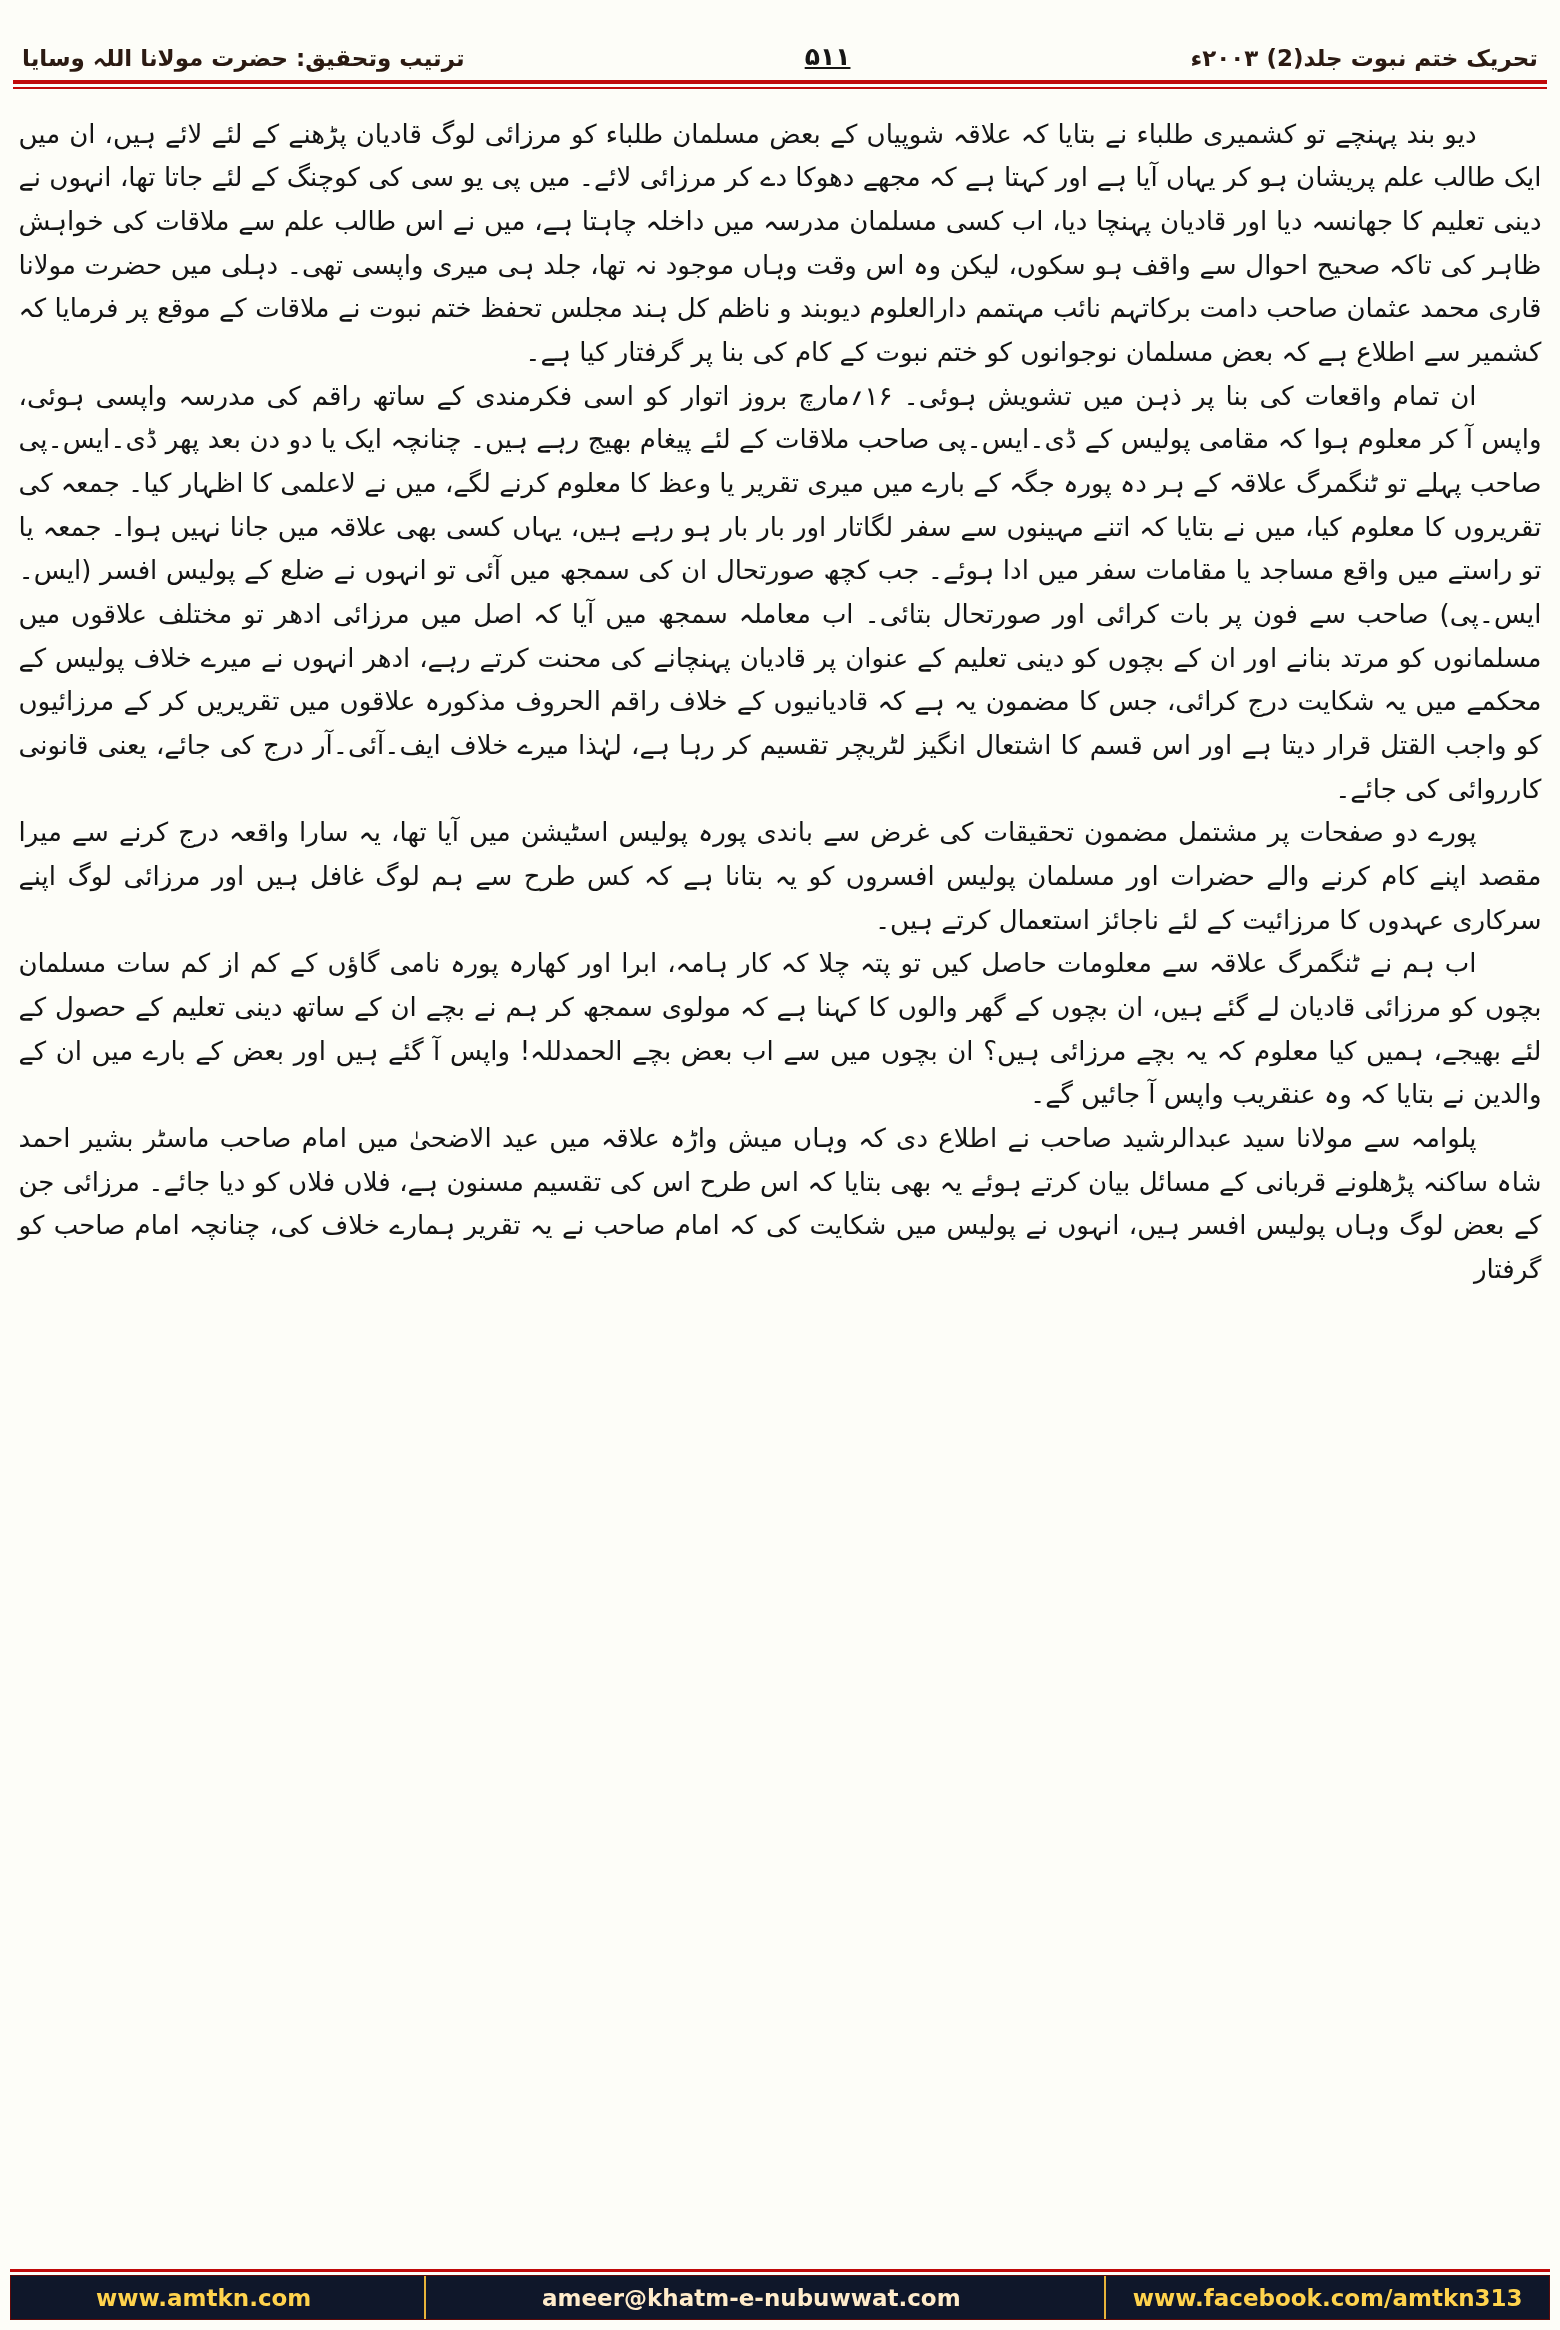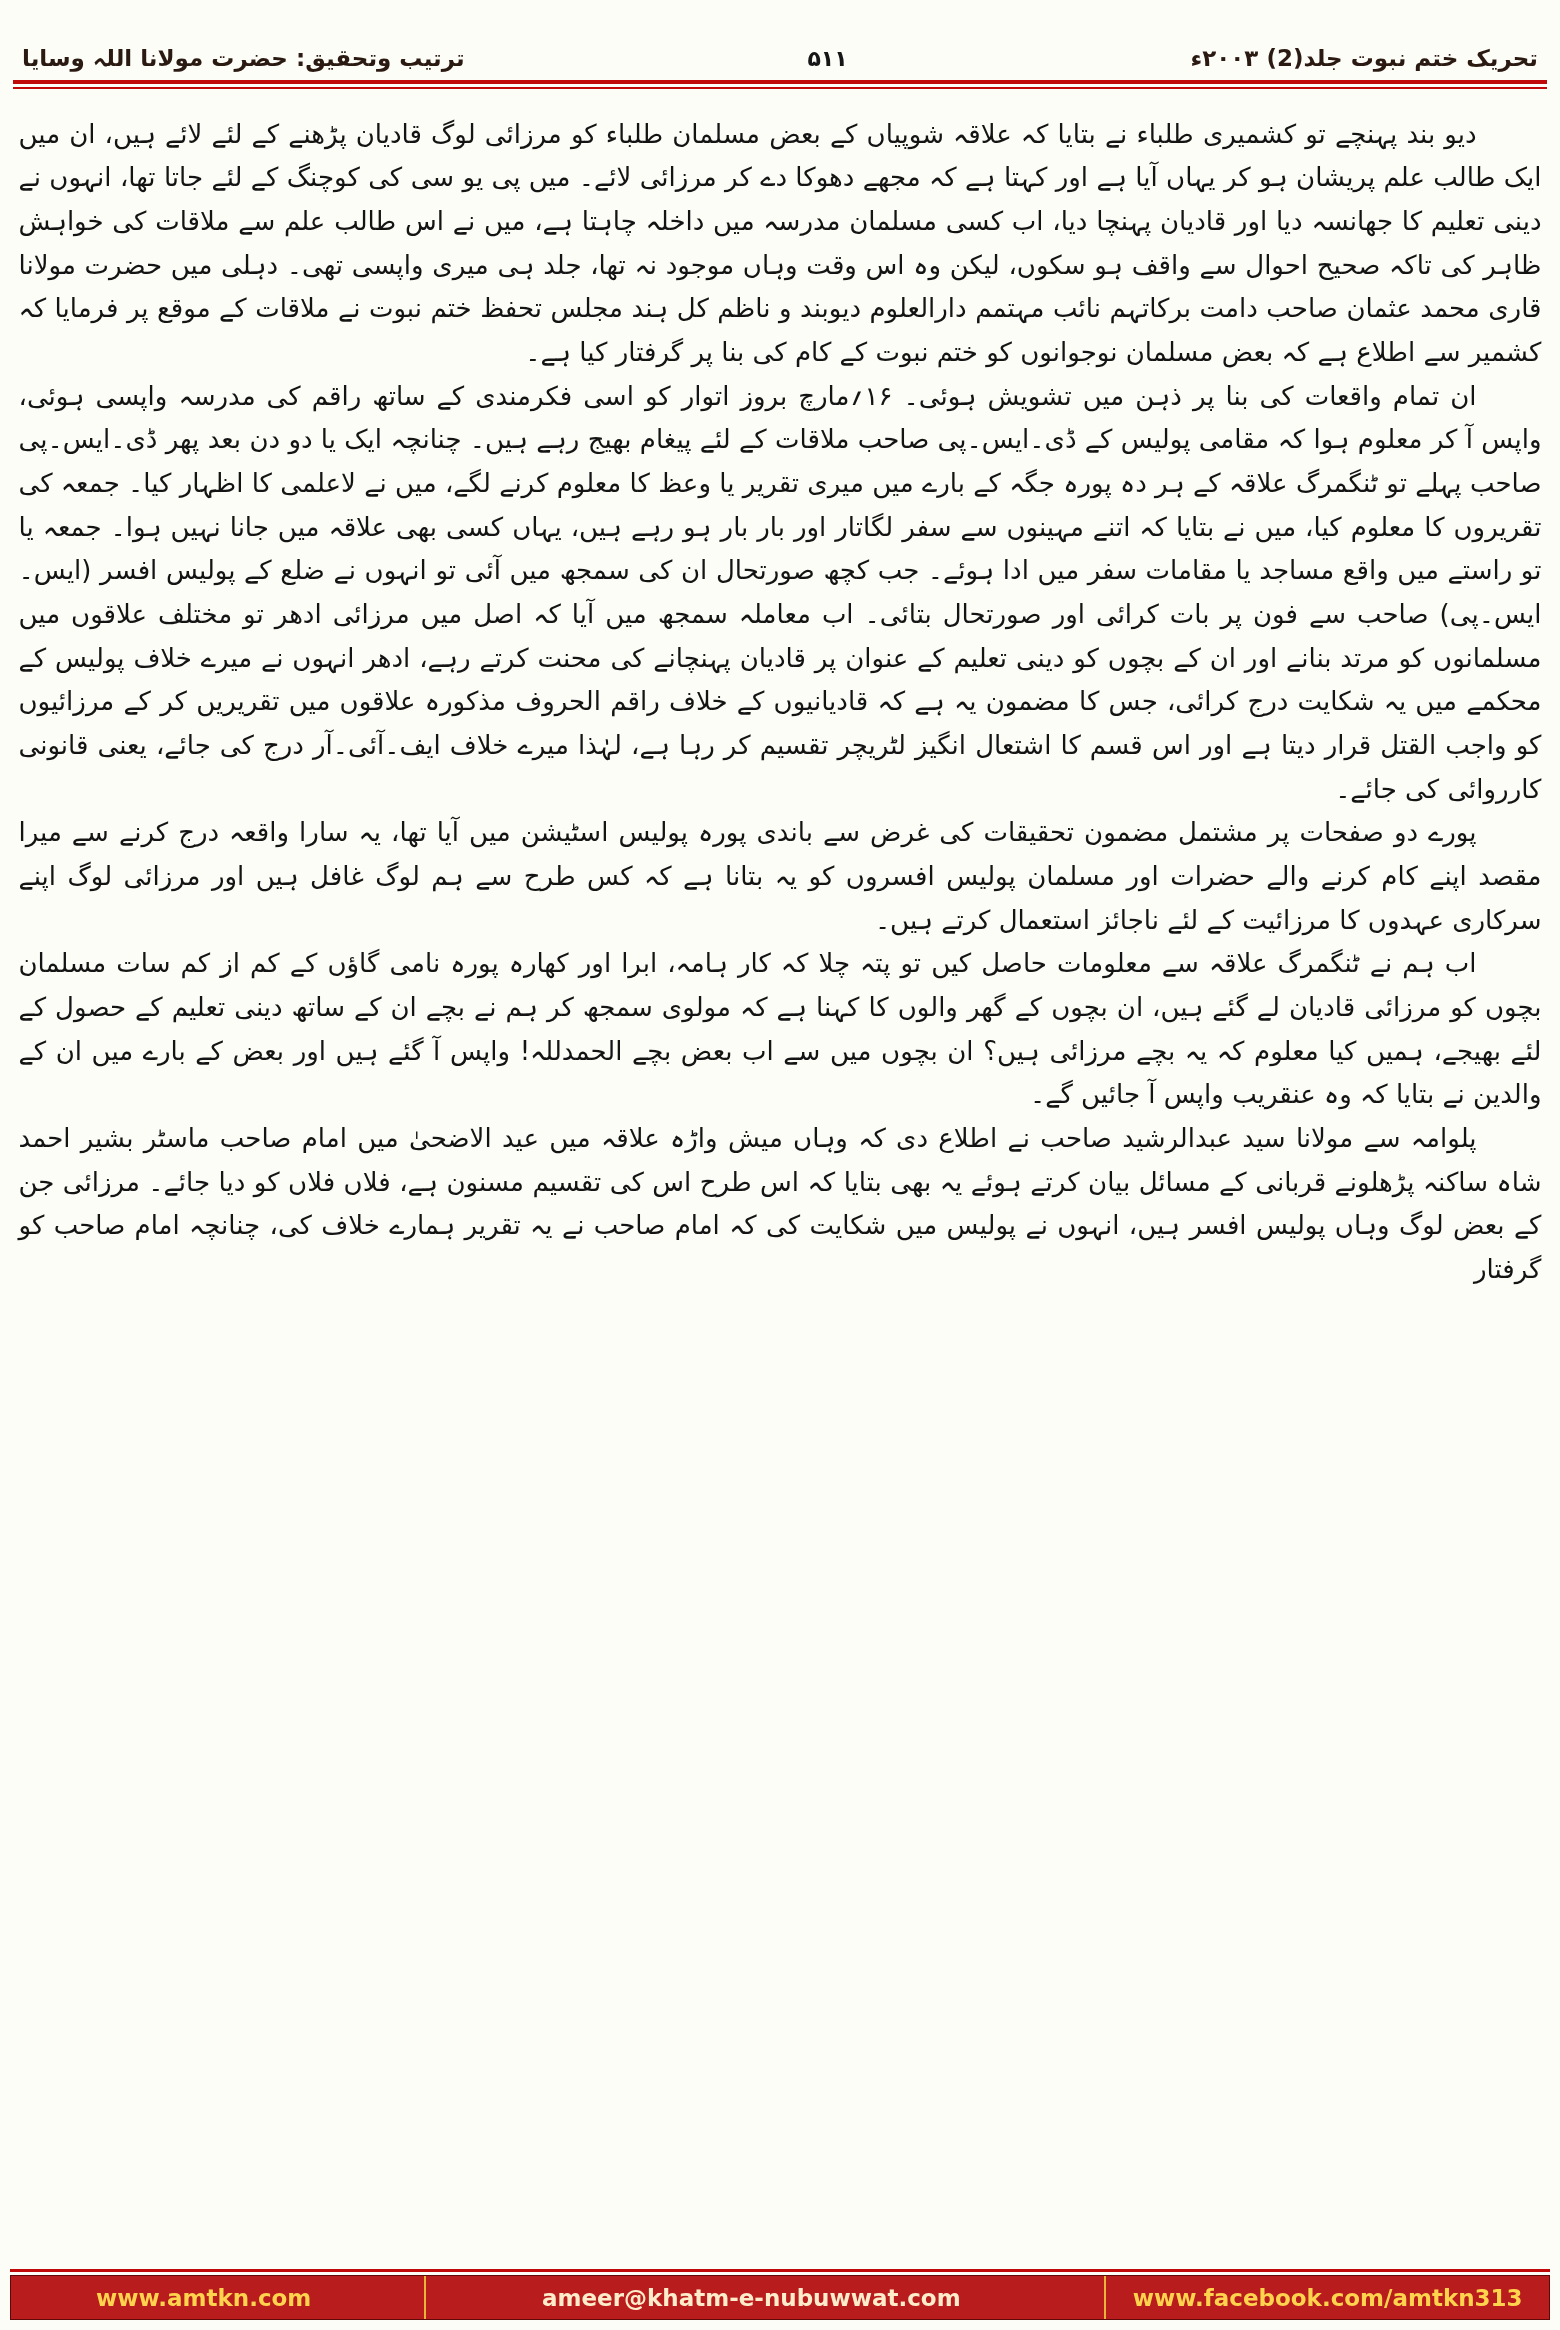--- a/index.html
+++ b/index.html
@@ -16,21 +16,21 @@
   }
   
   .header {
     display:flex; justify-content:space-between; align-items:flex-end;
     padding:13.4px 22px 3.4px 22px;
     color:#2b1a12;
     font-size:23px;
     font-weight:bold;
   }
   .header .side { white-space:nowrap;margin-top:32px; }
-  .header .pageno { font-size:22px; font-weight:bold; color:#161616; letter-spacing:1.7px; }
+  .header .pageno { font-size:25px; font-weight:bold; color:#161616; letter-spacing:1.7px;text-decoration:underline; }
   .rules { margin:5px 13.4px 0 13.4px; }
   .rules .l1 { height:4.2px; background:#c00a0a; }
   .rules .l2 { height:1.7px; background:#c00a0a; margin-top:3.4px; }
   
   .body {
     flex:1 1 auto;
     padding:23.5px 18.5px 6.7px 18.5px;
     font-size:26px;
     line-height:1.68;
     color:#141414;
@@ -39,21 +39,21 @@
   }
   p.para { text-indent:65px; }
   p.para.no-indent { text-indent:0; }
   
   .footer-wrap { margin:5px 10px 10px 10px; }
   .footer-topline { height:2.5px; background:#c00a0a; margin-bottom:3.4px; }
   .footer {
     direction:ltr;
     display:flex;
     height:45px;
-    background:#b91c1c;
+    background:#0f172a;
     border:1.7px solid #5e0808;
   }
   .footer .seg {
     display:flex; align-items:center; justify-content:center;
     font-size:23px; font-weight:bold;
     color:#ffd34d;
     white-space:nowrap;
   }
   .footer .seg + .seg { border-left:2.5px solid #e8b43a;margin-left:28px; }
   .footer .seg.left  { width:26%; }

